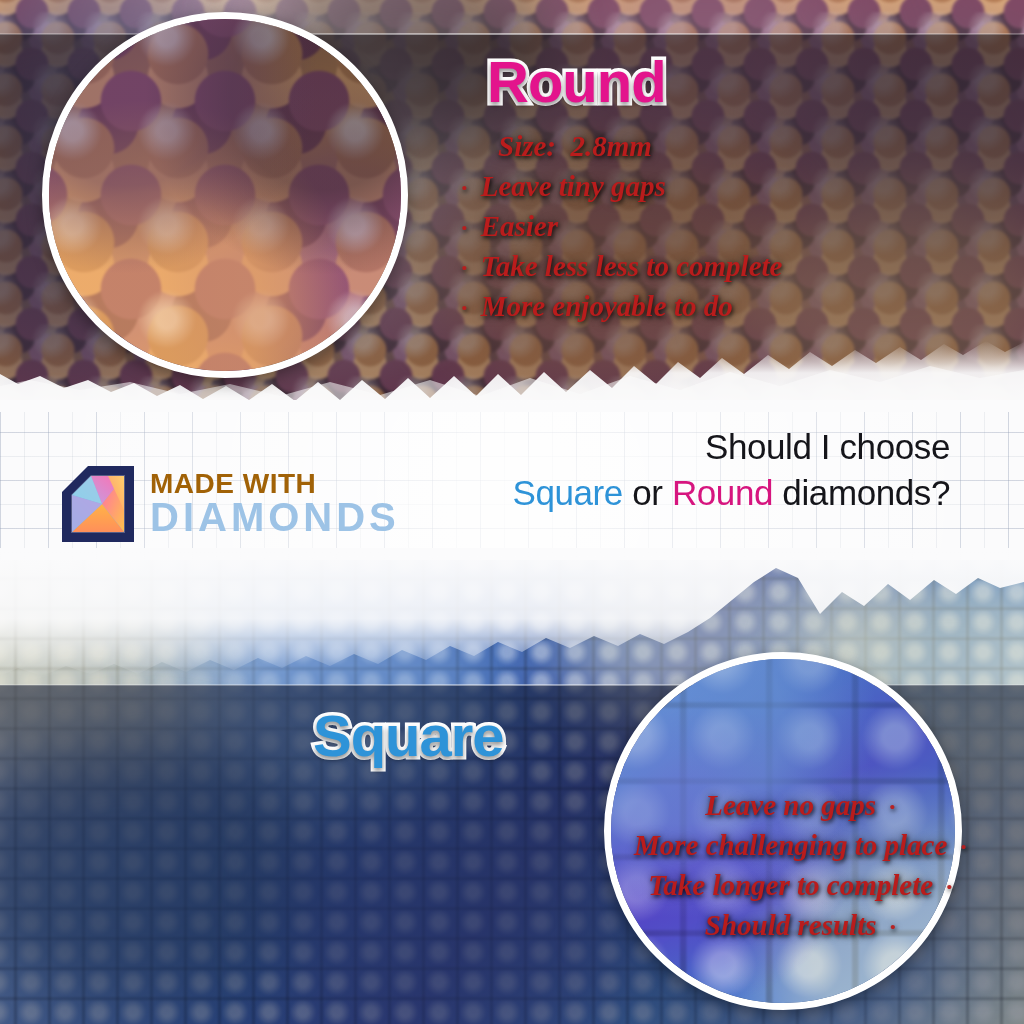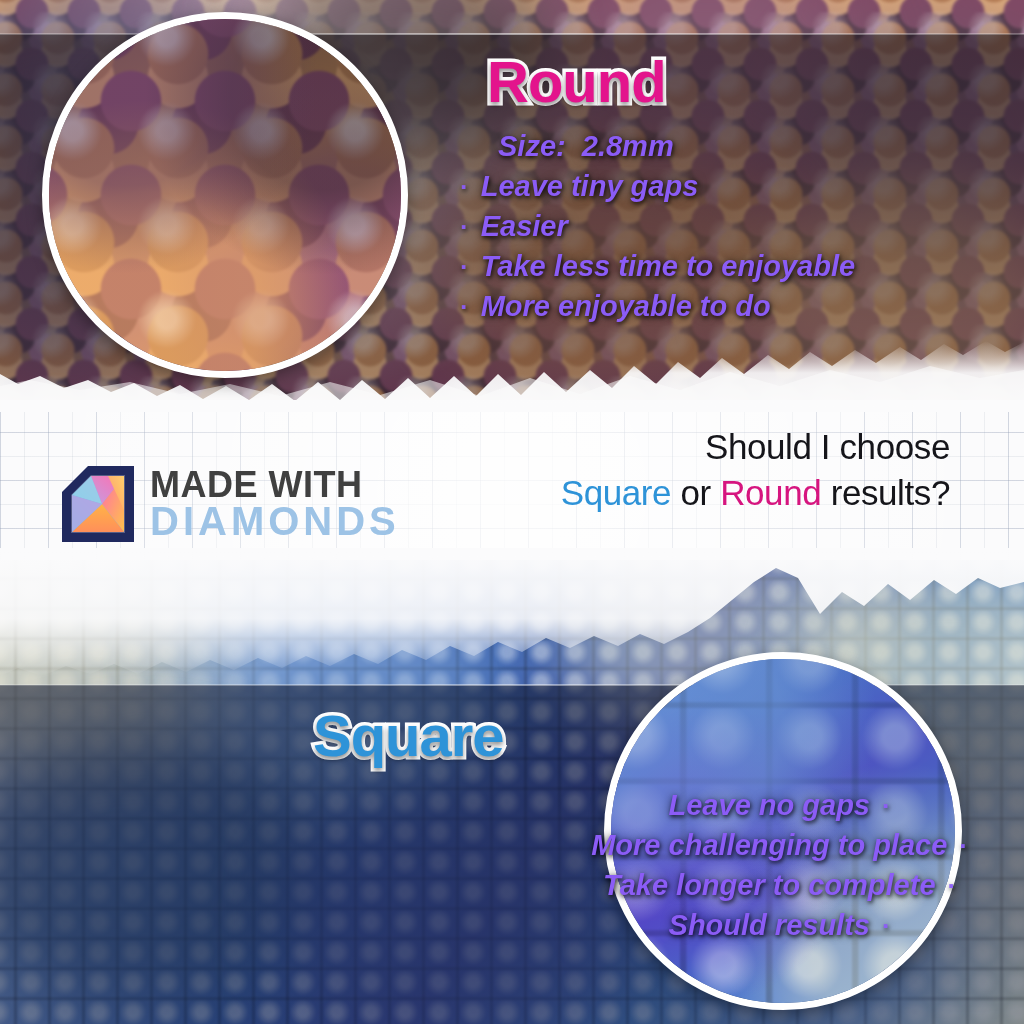--- a/index.html
+++ b/index.html
@@ -167,22 +167,22 @@
     -webkit-text-stroke:7px #ffffff;
     paint-order: stroke fill;
     text-shadow:0 3px 5px rgba(0,0,0,.45);
   }
   .heading-round{ left:487px; top:53px; }
   .heading-round span{ color:#e3148c; }
   .heading-square{ left:313px; top:707px; }
   .heading-square span{ color:#2e93d8; }
 
   
-  .speclist{ position:absolute; color:#8b5cf6; font-style:italic; font-weight:bold;
-             text-shadow:1px 2px 4px rgba(0,0,0,.75), 0 0 10px rgba(0,0,0,.5); }
+  .speclist{ position:absolute; color:#b91c1c; font-style:italic; font-weight:bold;
+             text-shadow:1px 2px 4px rgba(0,0,0,.75), 0 0 10px rgba(0,0,0,.5);font-family:Liberation Serif, serif; }
   .speclist .size{ font-size:29px; line-height:1.35; white-space:pre; }
   .speclist .row{ font-size:29px; line-height:1.38; display:flex; align-items:baseline; gap:12px; }
   .speclist .dot{ font-style:normal; font-weight:bold; font-size:26px; opacity:.95; }
 
   .list-round{ left:460px; top:127px; text-align:left; }
   .list-round .size{ margin-left:38px; }
   .list-round .row{ justify-content:flex-start; }
 
   .list-square{ right:56px; top:785px; text-align:right; }
   .list-square .size{ margin-right:38px; }
@@ -196,21 +196,21 @@
   }
   .question .l2{ white-space:nowrap; }
   .q-square{ color:#2e93d8; }
   .q-round{ color:#d6157f; }
 
   
   .logo{ position:absolute; left:60px; top:464px; display:flex; align-items:center; gap:14px; }
   .logo-mark{ position:relative; width:76px; height:80px; flex:0 0 auto; }
   .logo-mark svg{ display:block; width:76px; height:80px; }
   .logo-words{ display:flex; flex-direction:column; line-height:.96; }
-  .logo-top{ font-size:36px; font-weight:bold; color:#404040; letter-spacing:.5px; }
+  .logo-top{ font-size:28px; font-weight:bold; color:#a16207; letter-spacing:.5px; }
   .logo-bot{ font-size:40px; font-weight:bold; color:#9dc3e6; letter-spacing:4px; }
 </style>
 </head>
 <body>
 
 <div id="canvas">
 
   <div class="grid-paper"></div>
 
   <div class="band band-round">
@@ -311,21 +311,21 @@
     <div class="row">
       <span class="dot">·</span>
       <span>Leave tiny gaps</span>
     </div>
     <div class="row">
       <span class="dot">·</span>
       <span>Easier</span>
     </div>
     <div class="row">
       <span class="dot">·</span>
-      <span>Take less time to enjoyable</span>
+      <span>Take less less to complete</span>
     </div>
     <div class="row">
       <span class="dot">·</span>
       <span>More enjoyable to do</span>
     </div>
   </div>
 
   <div class="heading heading-square">
     <span>Square</span>
   </div>
@@ -344,21 +344,21 @@
       <span class="dot">·</span>
     </div>
     <div class="row">
       <span>Should results</span>
       <span class="dot">·</span>
     </div>
   </div>
 
   <div class="question">
     <div>Should I choose</div>
-    <div class="l2"><span class="q-square">Square</span><span> or </span><span class="q-round">Round</span><span> results?</span></div>
+    <div class="l2"><span class="q-square">Square</span><span> or </span><span class="q-round">Round</span><span> diamonds?</span></div>
   </div>
 
   <div class="logo">
     <div class="logo-mark">
       <svg viewBox="0 0 76 80">
         <defs>
           <linearGradient id="gA" x1="0" y1="1" x2="1" y2="0">
             <stop offset="0%" stop-color="#3fd0e8"></stop>
               <stop offset="100%" stop-color="#b49ae0"></stop>
           </linearGradient>

